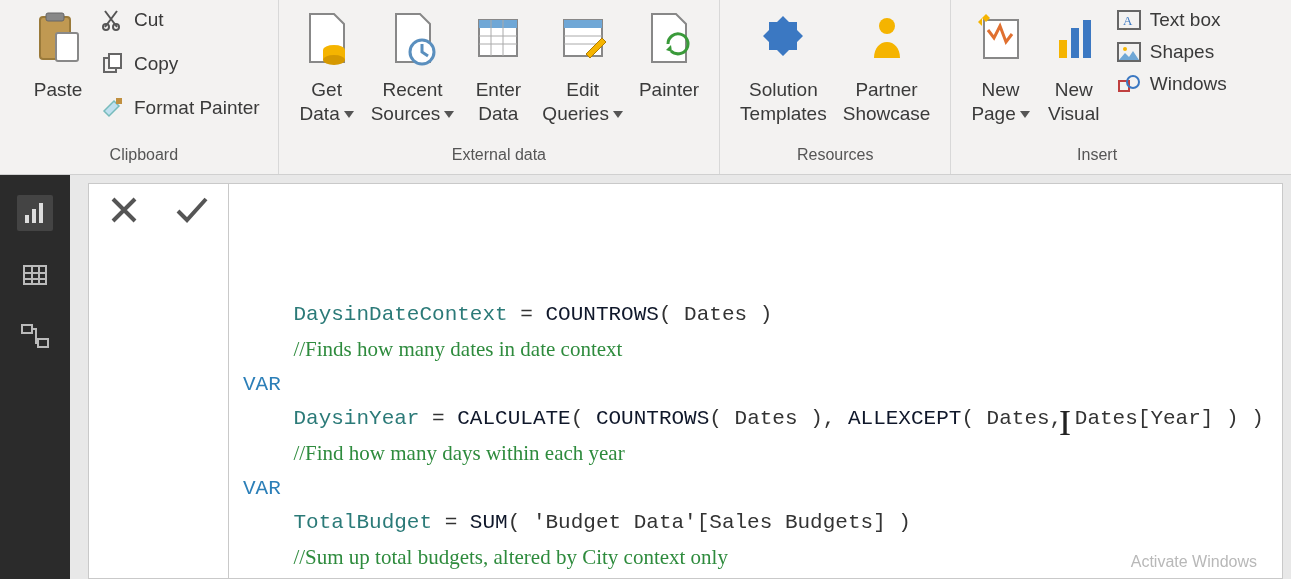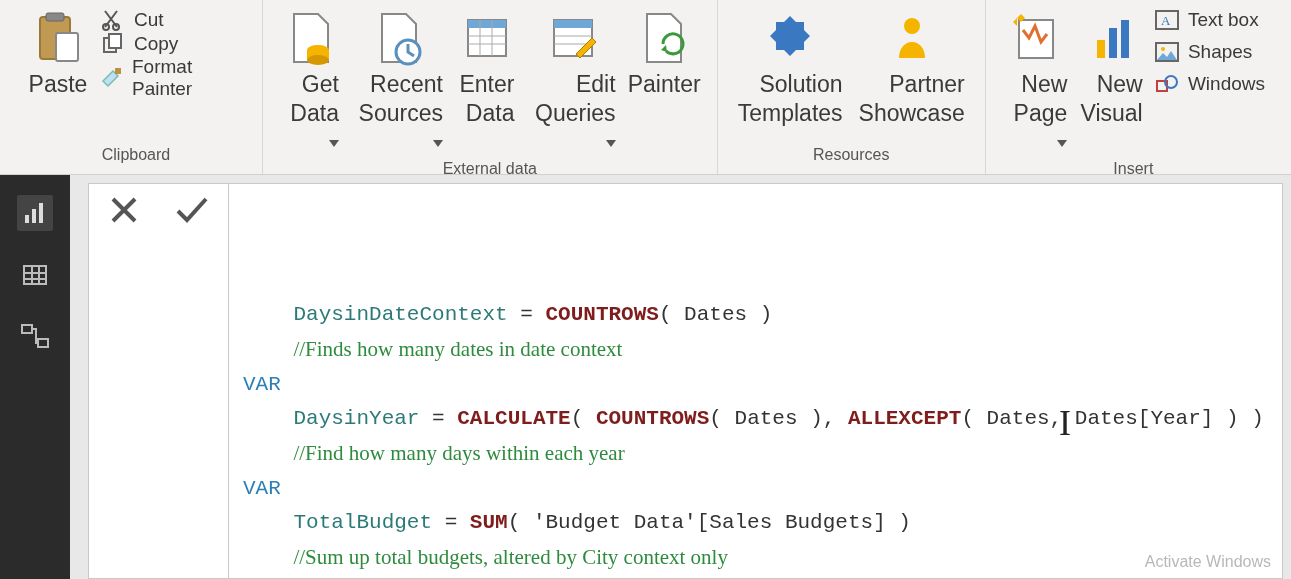--- a/index.html
+++ b/index.html
@@ -47,40 +47,40 @@
     justify-content: flex-start;
     padding: 6px 8px 0 8px;
     cursor: pointer;
     min-width: 72px;
   }
   .big-btn .icon-wrap {
     width: 56px; height: 60px;
     display: flex; align-items: center; justify-content: center;
   }
   .big-btn .btn-label {
-    font-size: 23px;
+    font-size: 19px;
     color: #3a3a3a;
-    text-align: right;
+    text-align: center;
     line-height: 1.25;
-    margin-top: 2px;
+    margin-top: 10px;
   }
   .dd-caret {
     display: inline-block;
     width: 0; height: 0;
     border-left: 5px solid transparent;
     border-right: 5px solid transparent;
     border-top: 7px solid #555;
     margin-left: 4px;
     vertical-align: middle;
   }
   .clip-col { display: flex; align-items: flex-start; }
   .clip-small-stack {
     display: flex;
     flex-direction: column;
-    gap: 0;
+    gap: 20px;
     padding: 6px 6px 0 6px;
   }
   .small-btn {
     display: flex;
     align-items: center;
     gap: 8px;
     cursor: pointer;
     font-size: 19px;
     color: #3a3a3a;
   }
@@ -136,21 +136,21 @@
     flex: 1;
     font-family: Consolas, "Courier New", monospace;
     font-size: 21px;
     line-height: 1.62;
     padding: 12px 14px 10px 14px;
     color: #333;
     white-space: pre;
     overflow: hidden;
     position: relative;
   }
-  .tk-fn { color: #7f1d1d; font-weight: bold; }
+  .tk-fn { color: #0f172a; }
   .tk-kw { color: #2c7fb8; }
   .tk-id { color: #2b7a78; }
   .tk-com { color: #2e8b3d; font-family: Liberation Serif, serif; }
   .tk-txt { color: #333; }
   .text-cursor-t {
     position: absolute;
     width: 2px; height: 30px;
     font-family: serif;
     font-size: 36px;
     color:#222;
@@ -167,21 +167,21 @@
     position: absolute;
     left: 120px; top: 380px;
     font-size: 64px;
     font-weight: 800;
     color: #111;
     letter-spacing: -1px;
     z-index: 2;
   }
   .watermark {
     position: absolute;
-    right: 20px; bottom: 8px;
+    right: 34px; bottom: 8px;
     color: #b8b8b8;
     font-size: 16px;
     z-index: 6;
   }
   .shape-stack {
     display: flex;
     flex-direction: column;
     gap: 8px;
     padding: 6px 4px 0 6px;
   }

